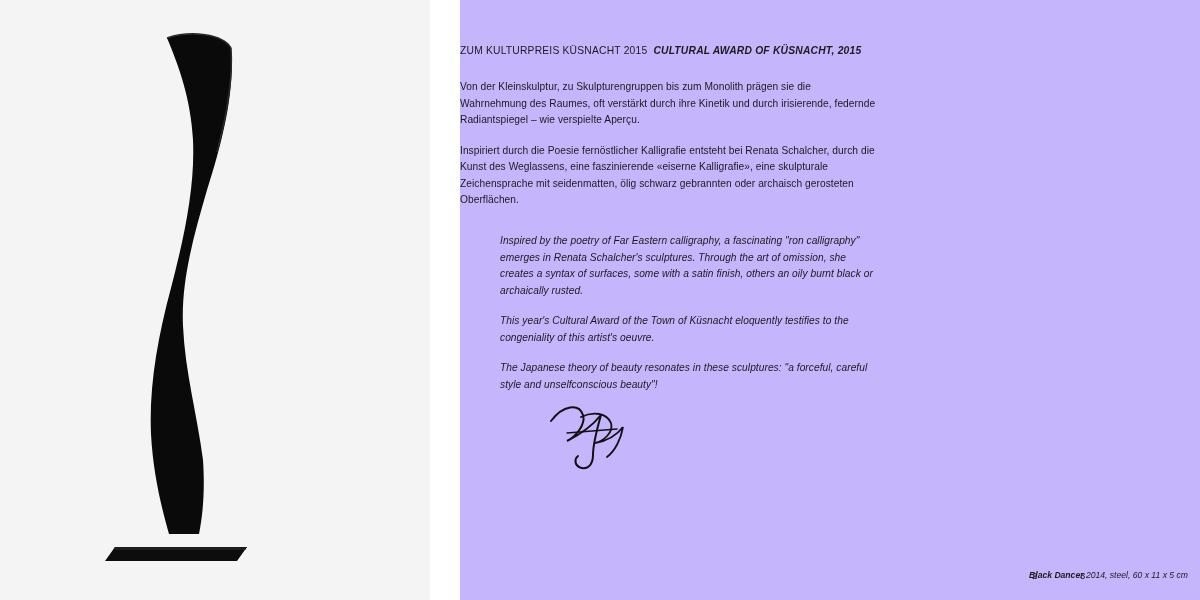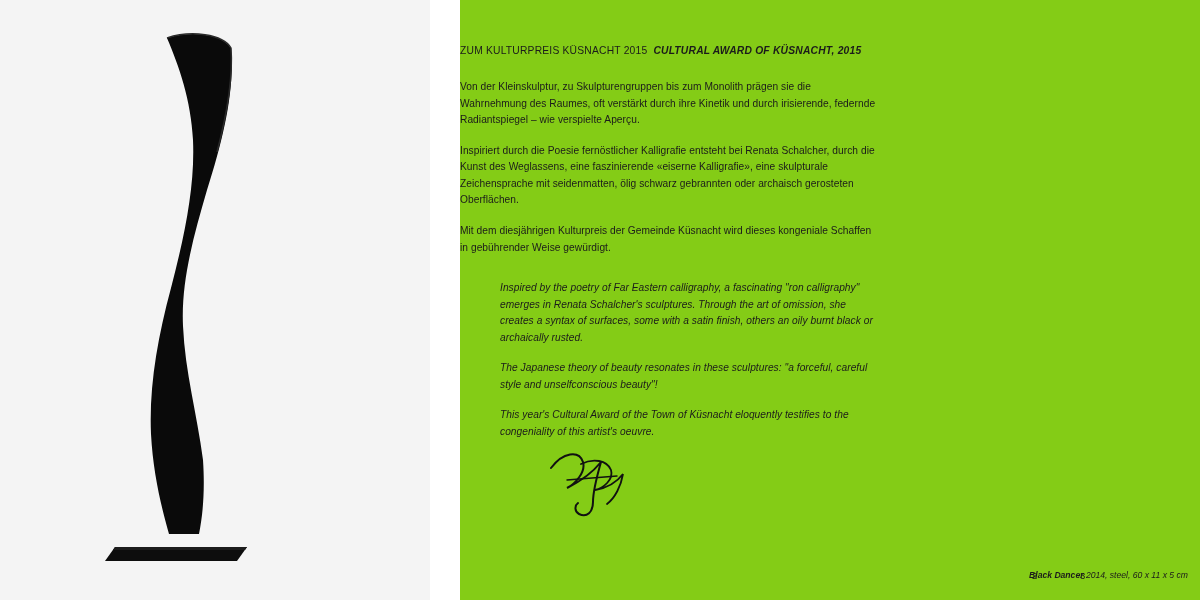--- a/index.html
+++ b/index.html
@@ -46,21 +46,21 @@
     flex: 0 0 30px;
     height: 600px;
     background: #ffffff;
   }
   
   .page-right {
     position: relative;
     width: 740px;
     flex: 1 1 auto;
     height: 600px;
-    background: #84cc16;
+    background: #c4b5fd;
   }
   .text-col {
     position: absolute;
     left: 0px;
     top: 44px;
     width: 420px;
     color: #1b1b1b;
   }
   .headline {
     font-size: 10.3px;
@@ -162,27 +162,26 @@
 
     <div class="text-col">
 
       <div class="headline">
         <span class="de">ZUM KULTURPREIS KÜSNACHT 2015</span><span class="en">CULTURAL AWARD OF KÜSNACHT, 2015</span>
       </div>
 
       <div class="block-de">
         <p class="para de">Von der Kleinskulptur, zu Skulpturengruppen bis zum Monolith prägen sie die Wahrnehmung des Raumes, oft verstärkt durch ihre Kinetik und durch irisierende, federnde Radiantspiegel – wie verspielte Aperçu.</p>
         <p class="para de">Inspiriert durch die Poesie fernöstlicher Kalligrafie entsteht bei Renata Schalcher, durch die Kunst des Weglassens, eine faszinierende «eiserne Kalligrafie», eine skulpturale Zeichensprache mit seidenmatten, ölig schwarz gebrannten oder archaisch gerosteten Oberflächen.</p>
-        <p class="para de">Mit dem diesjährigen Kulturpreis der Gemeinde Küsnacht wird dieses kongeniale Schaffen in gebührender Weise gewürdigt.</p>
       </div>
 
       <div class="block-en">
         <p class="para en">Inspired by the poetry of Far Eastern calligraphy, a fascinating "ron calligraphy" emerges in Renata Schalcher's sculptures. Through the art of omission, she creates a syntax of surfaces, some with a satin finish, others an oily burnt black or archaically rusted.</p>
+        <p class="para en">This year's Cultural Award of the Town of Küsnacht eloquently testifies to the congeniality of this artist's oeuvre.</p>
         <p class="para en">The Japanese theory of beauty resonates in these sculptures: "a forceful, careful style and unselfconscious beauty"!</p>
-        <p class="para en">This year's Cultural Award of the Town of Küsnacht eloquently testifies to the congeniality of this artist's oeuvre.</p>
       </div>
 
       <div class="signature-area">
         <svg class="signature-svg" width="120" height="75" viewBox="0 0 120 75">
           <path d="M6 22 C 18 6, 34 4, 38 16 C 41 26, 30 38, 22 42 C 34 36, 48 26, 56 16
                    C 52 30, 48 44, 48 56 C 48 66, 42 72, 34 68 C 30 66, 29 60, 33 57" stroke="#111111" stroke-width="2" fill="none" stroke-linecap="round"></path>
           <path d="M36 18 C 48 12, 62 14, 66 24 C 69 34, 58 42, 50 44 C 62 42, 72 36, 78 28
                    C 76 40, 70 52, 62 58" stroke="#111111" stroke-width="1.8" fill="none" stroke-linecap="round"></path>
           <path d="M22 34 L 72 30" stroke="#111111" stroke-width="1.4" fill="none" stroke-linecap="round"></path>
         </svg>

